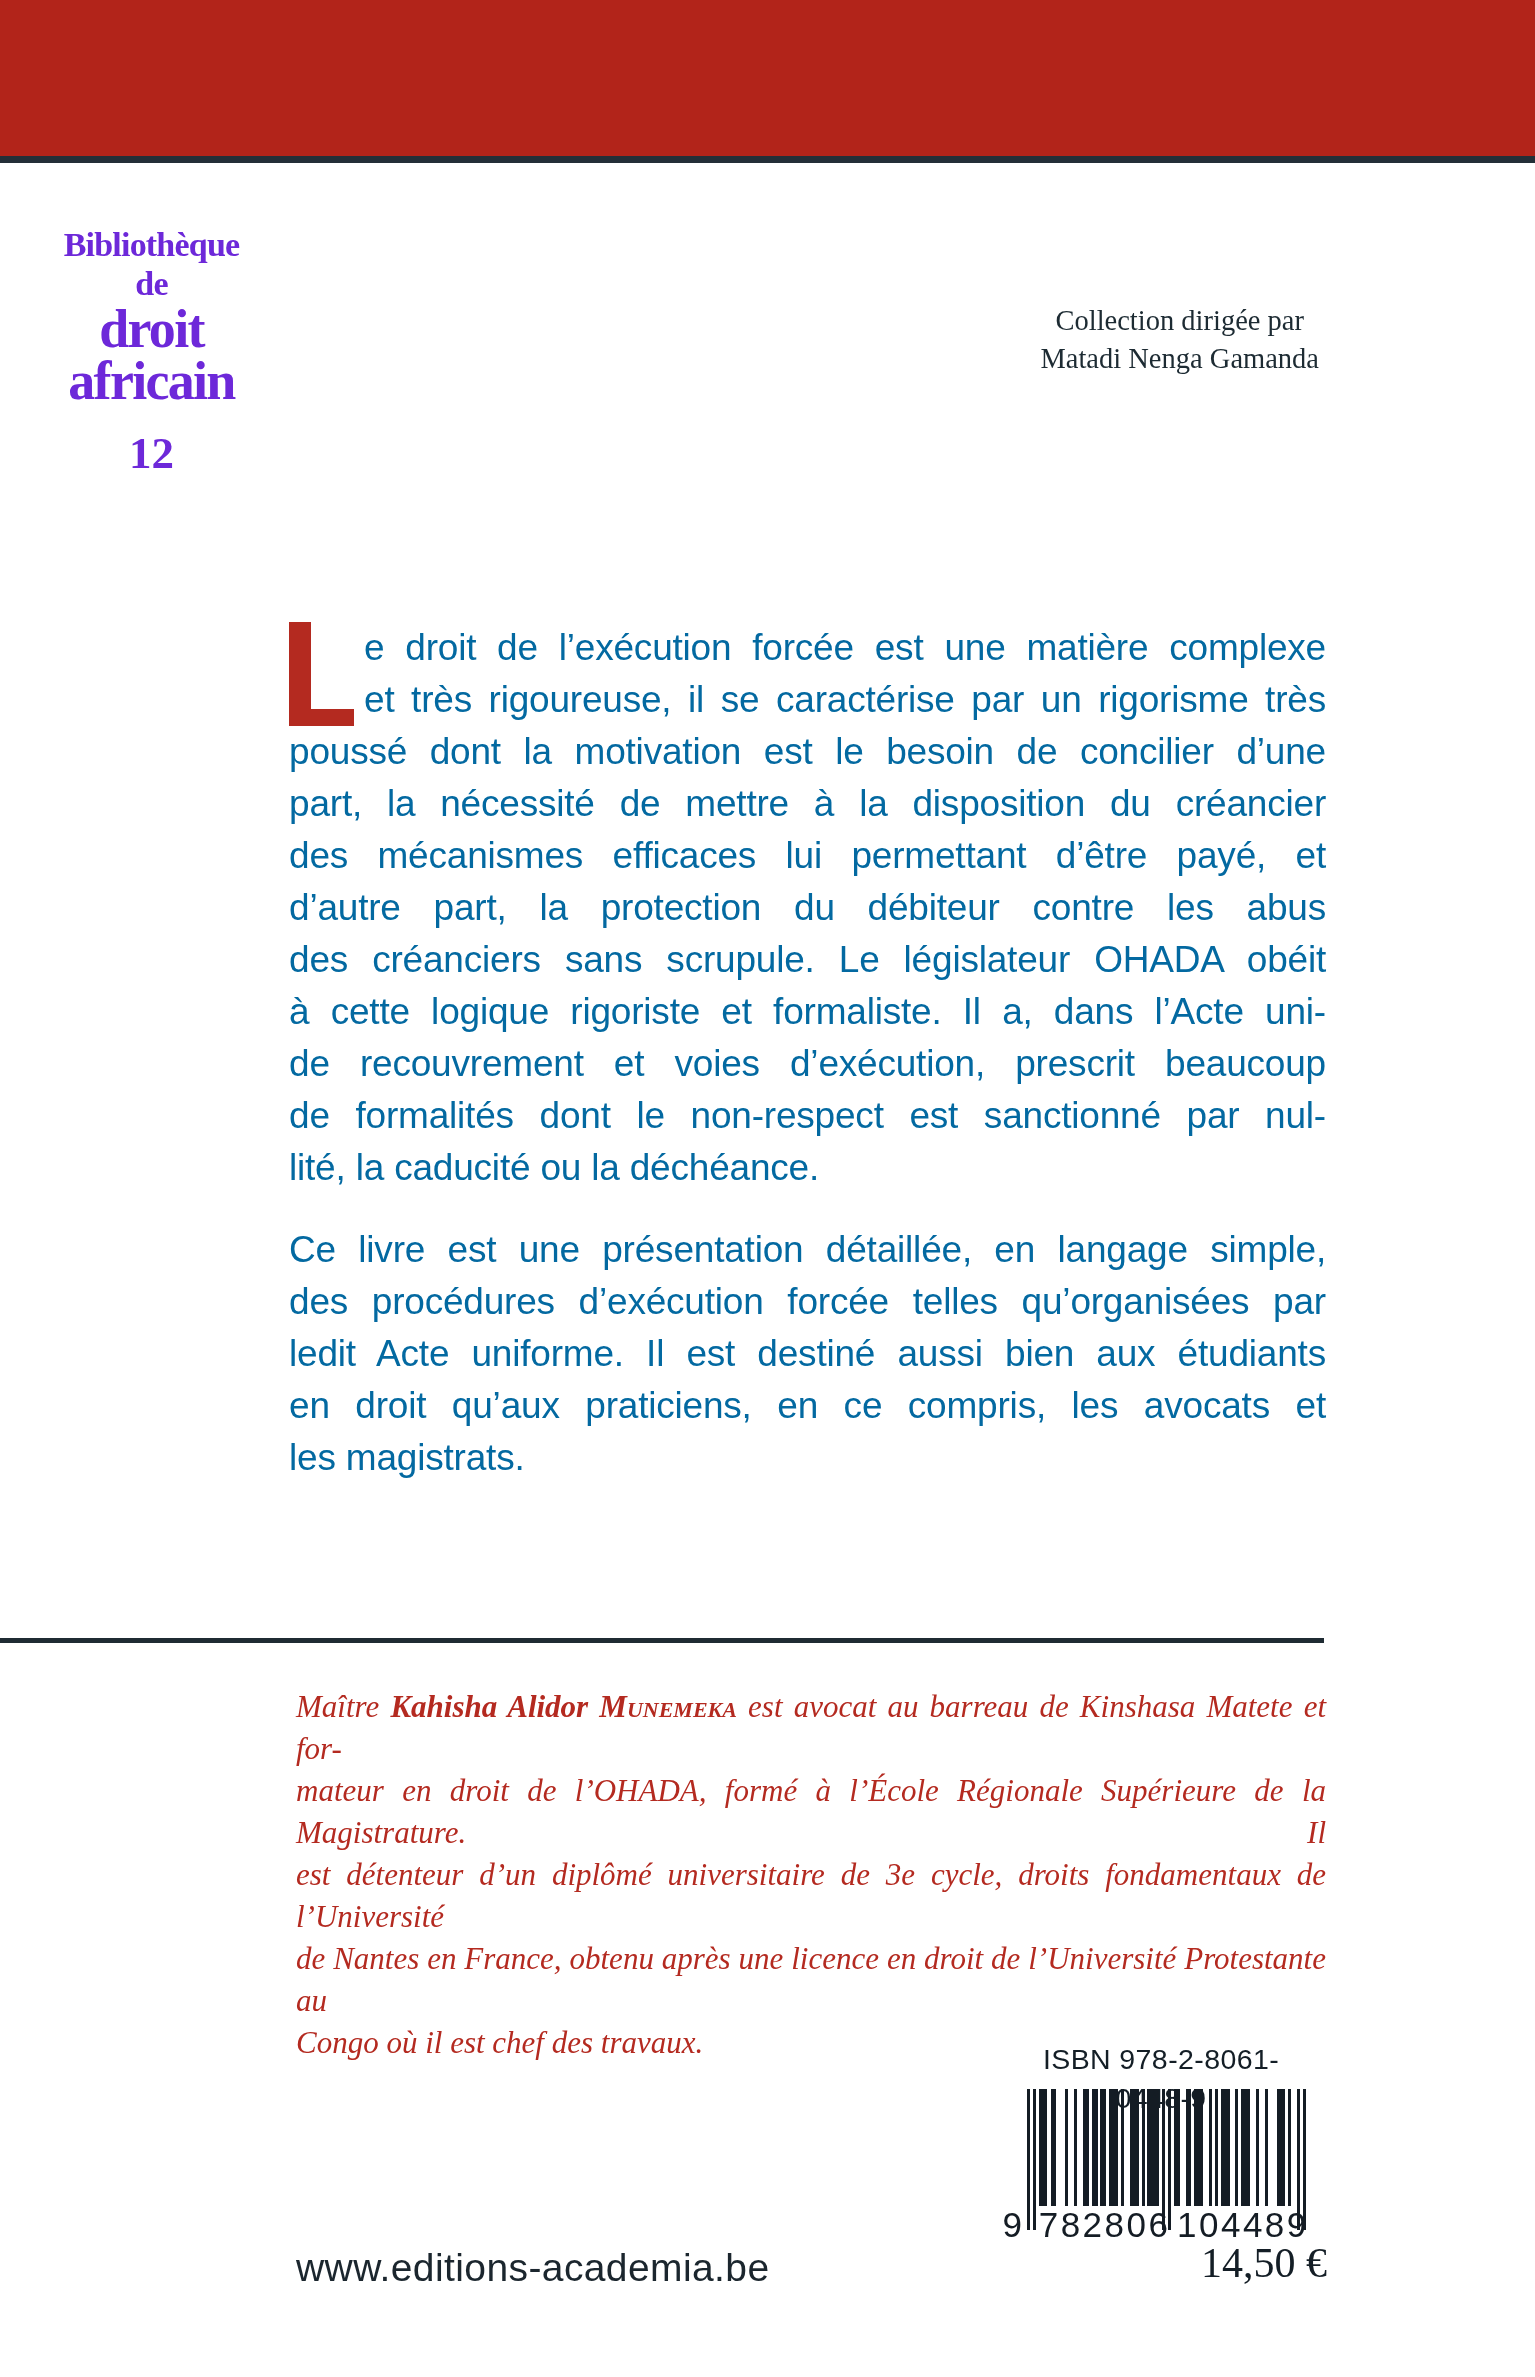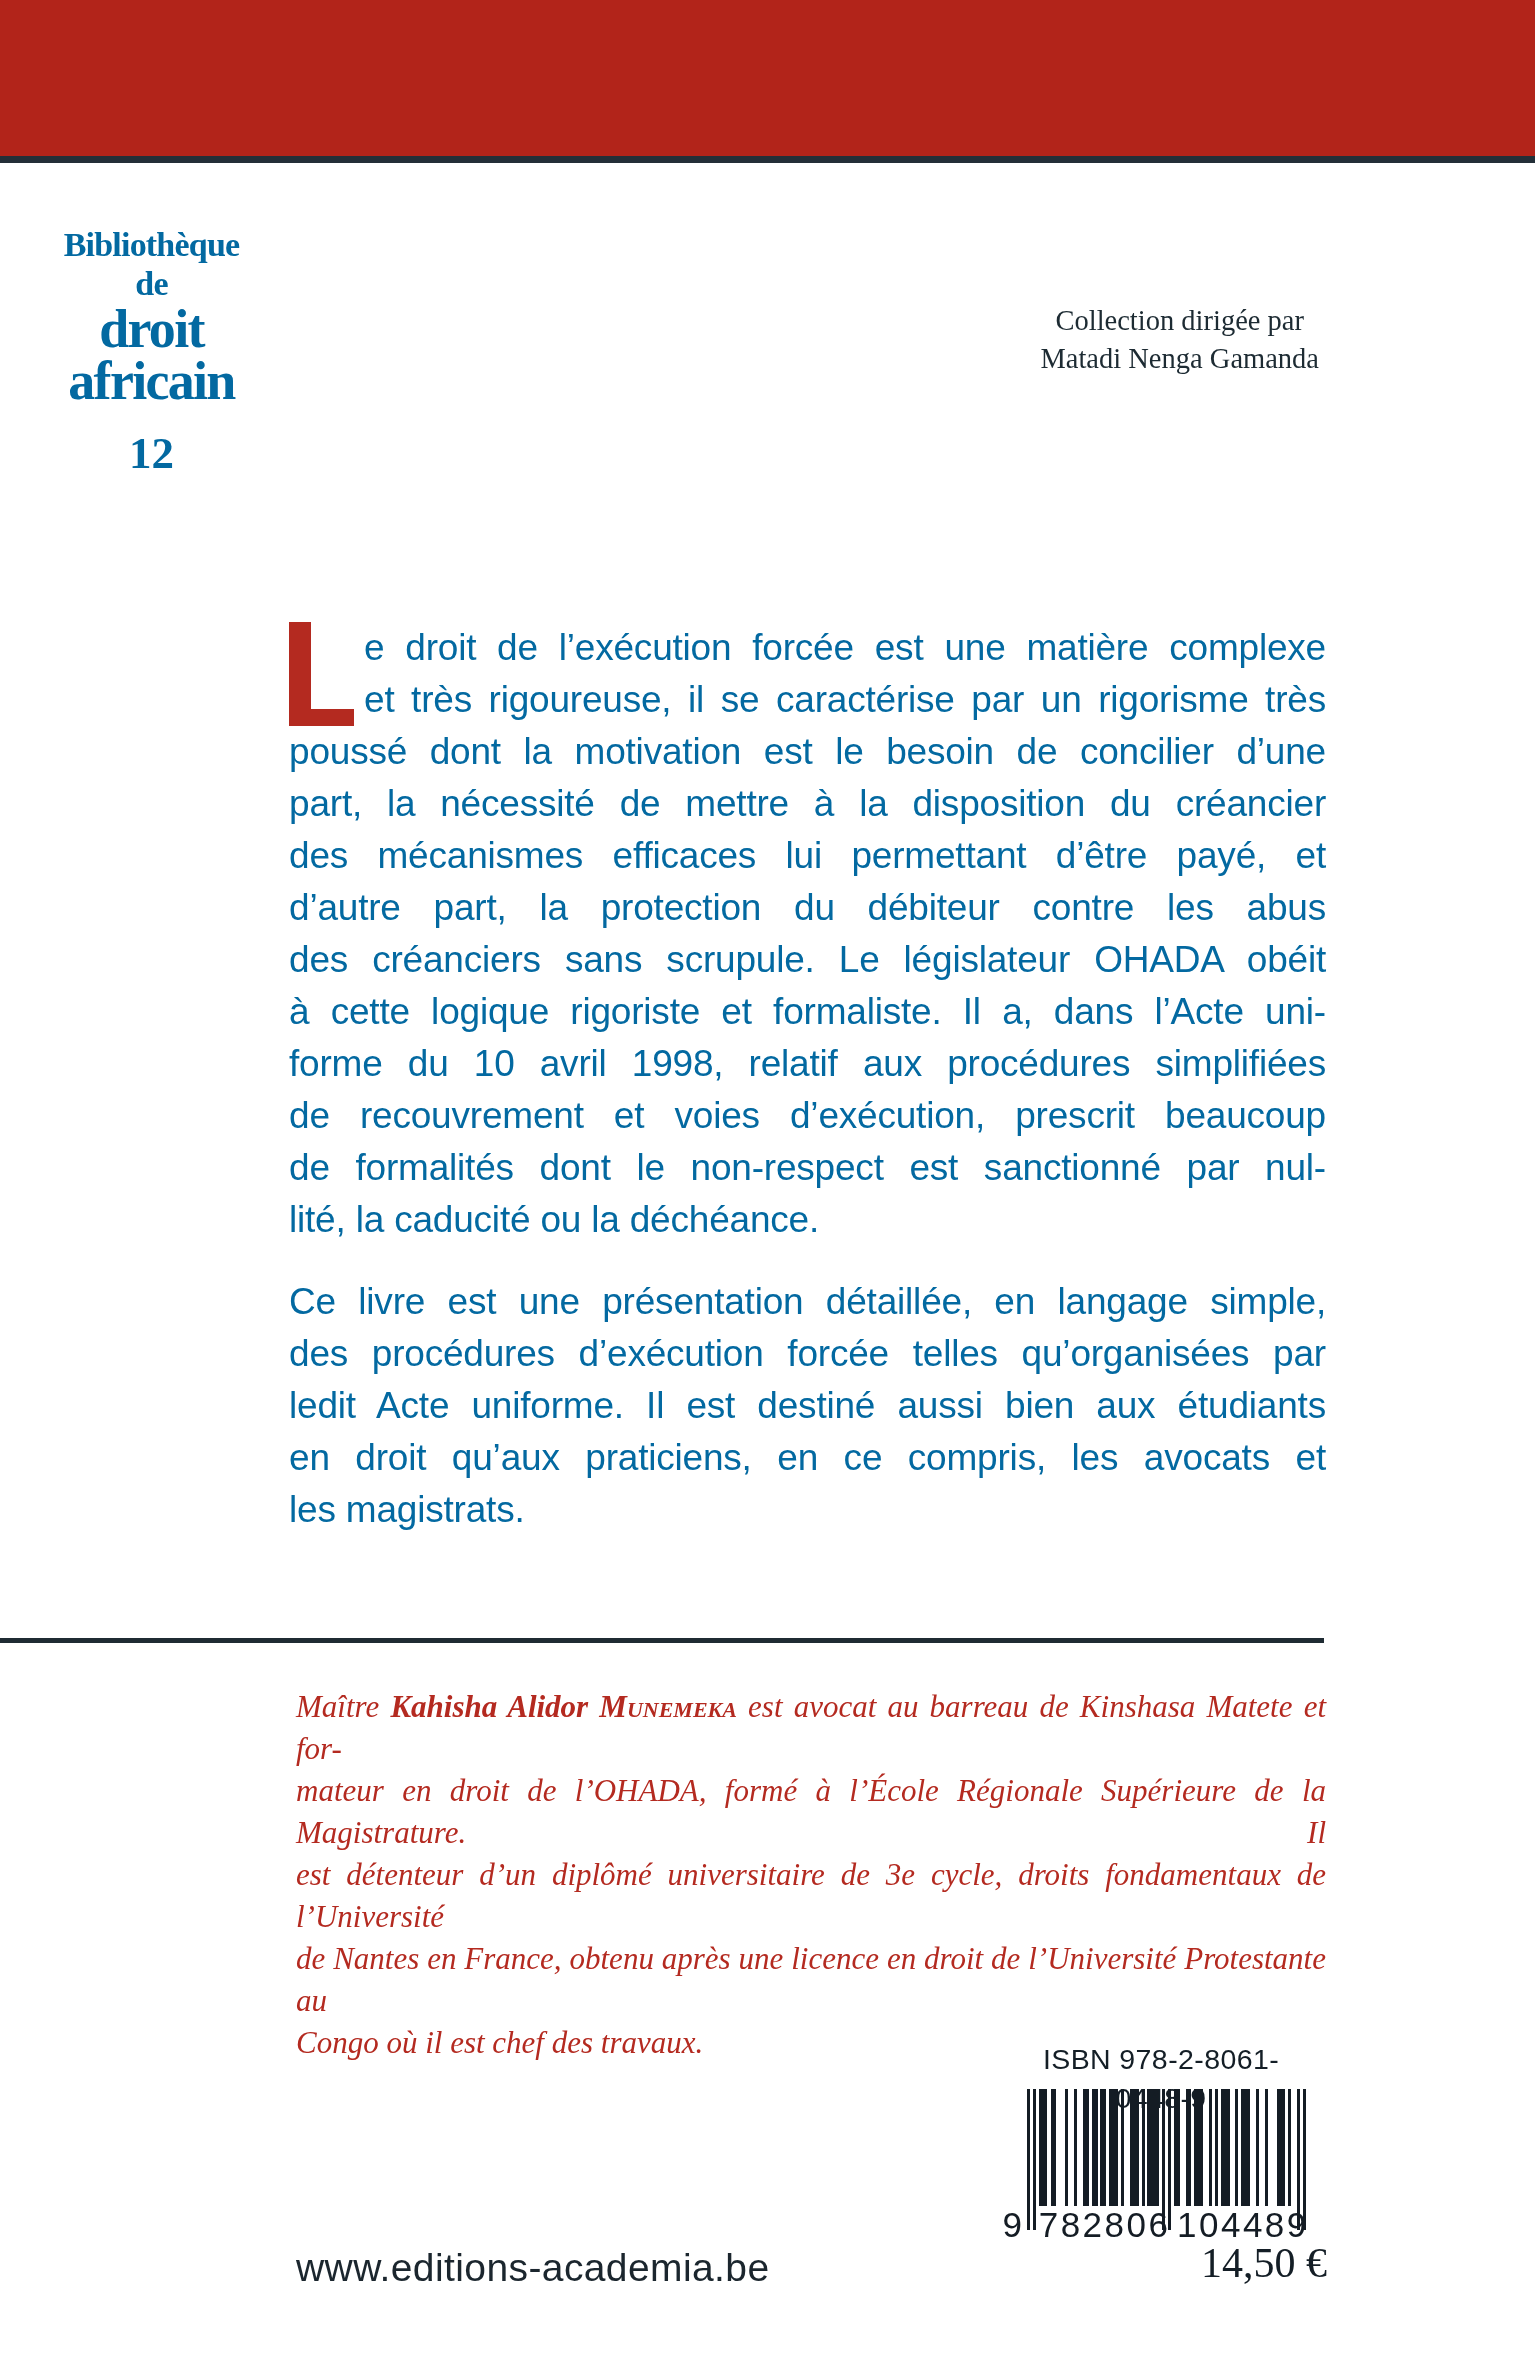--- a/index.html
+++ b/index.html
@@ -7,21 +7,21 @@
     position:relative;
     width:1535px;height:2377px;
     background:#ffffff;
     overflow:hidden;
     font-family:"Liberation Serif", serif;
   }
   
   .band-top{position:absolute;left:0;top:0;width:1535px;height:156px;background:#b2241a;}
   .band-top-rule{position:absolute;left:0;top:156px;width:1535px;height:6.7px;background:#232f38;}
   
-  .series{position:absolute;left:44px;top:225px;width:215px;text-align:center;color:#0369a1;}
+  .series{position:absolute;left:44px;top:225px;width:215px;text-align:center;color:#6d28d9;}
   .series .label{font-size:34px;font-weight:700;line-height:39px;letter-spacing:-0.8px;}
   .series .big{font-size:54px;font-weight:700;line-height:52px;letter-spacing:-1.7px;}
   .series .num{font-size:45px;font-weight:700;line-height:49px;margin-top:22px;}
   
   .collection{position:absolute;right:216px;top:302px;text-align:center;color:#1d2b33;
     font-size:28.5px;line-height:38px;}
   
   .synopsis{position:absolute;left:289px;top:622px;width:1037px;
     font-family:"Liberation Sans", sans-serif;font-weight:300;
     font-size:37px;line-height:52px;color:#0369a1;letter-spacing:-0.2px;}
@@ -81,21 +81,20 @@
   <div class="synopsis">
     <div class="dropcap"></div>
     <div class="jline">e droit de l’exécution forcée est une matière complexe</div>
     <div class="jline">et très rigoureuse, il se caractérise par un rigorisme très</div>
     <div class="jline">poussé dont la motivation est le besoin de concilier d’une</div>
     <div class="jline">part, la nécessité de mettre à la disposition du créancier</div>
     <div class="jline">des mécanismes efficaces lui permettant d’être payé, et</div>
     <div class="jline">d’autre part, la protection du débiteur contre les abus</div>
     <div class="jline">des créanciers sans scrupule. Le législateur OHADA obéit</div>
     <div class="jline">à cette logique rigoriste et formaliste. Il a, dans l’Acte uni-</div>
-    <div class="jline">forme du 10 avril 1998, relatif aux procédures simplifiées</div>
     <div class="jline">de recouvrement et voies d’exécution, prescrit beaucoup</div>
     <div class="jline">de formalités dont le non-respect est sanctionné par nul-</div>
     <div class="jline last">lité, la caducité ou la déchéance.</div>
 
     <div class="para2">
       <div class="jline">Ce livre est une présentation détaillée, en langage simple,</div>
       <div class="jline">des procédures d’exécution forcée telles qu’organisées par</div>
       <div class="jline">ledit Acte uniforme. Il est destiné aussi bien aux étudiants</div>
       <div class="jline">en droit qu’aux praticiens, en ce compris, les avocats et</div>
       <div class="jline last">les magistrats.</div>

